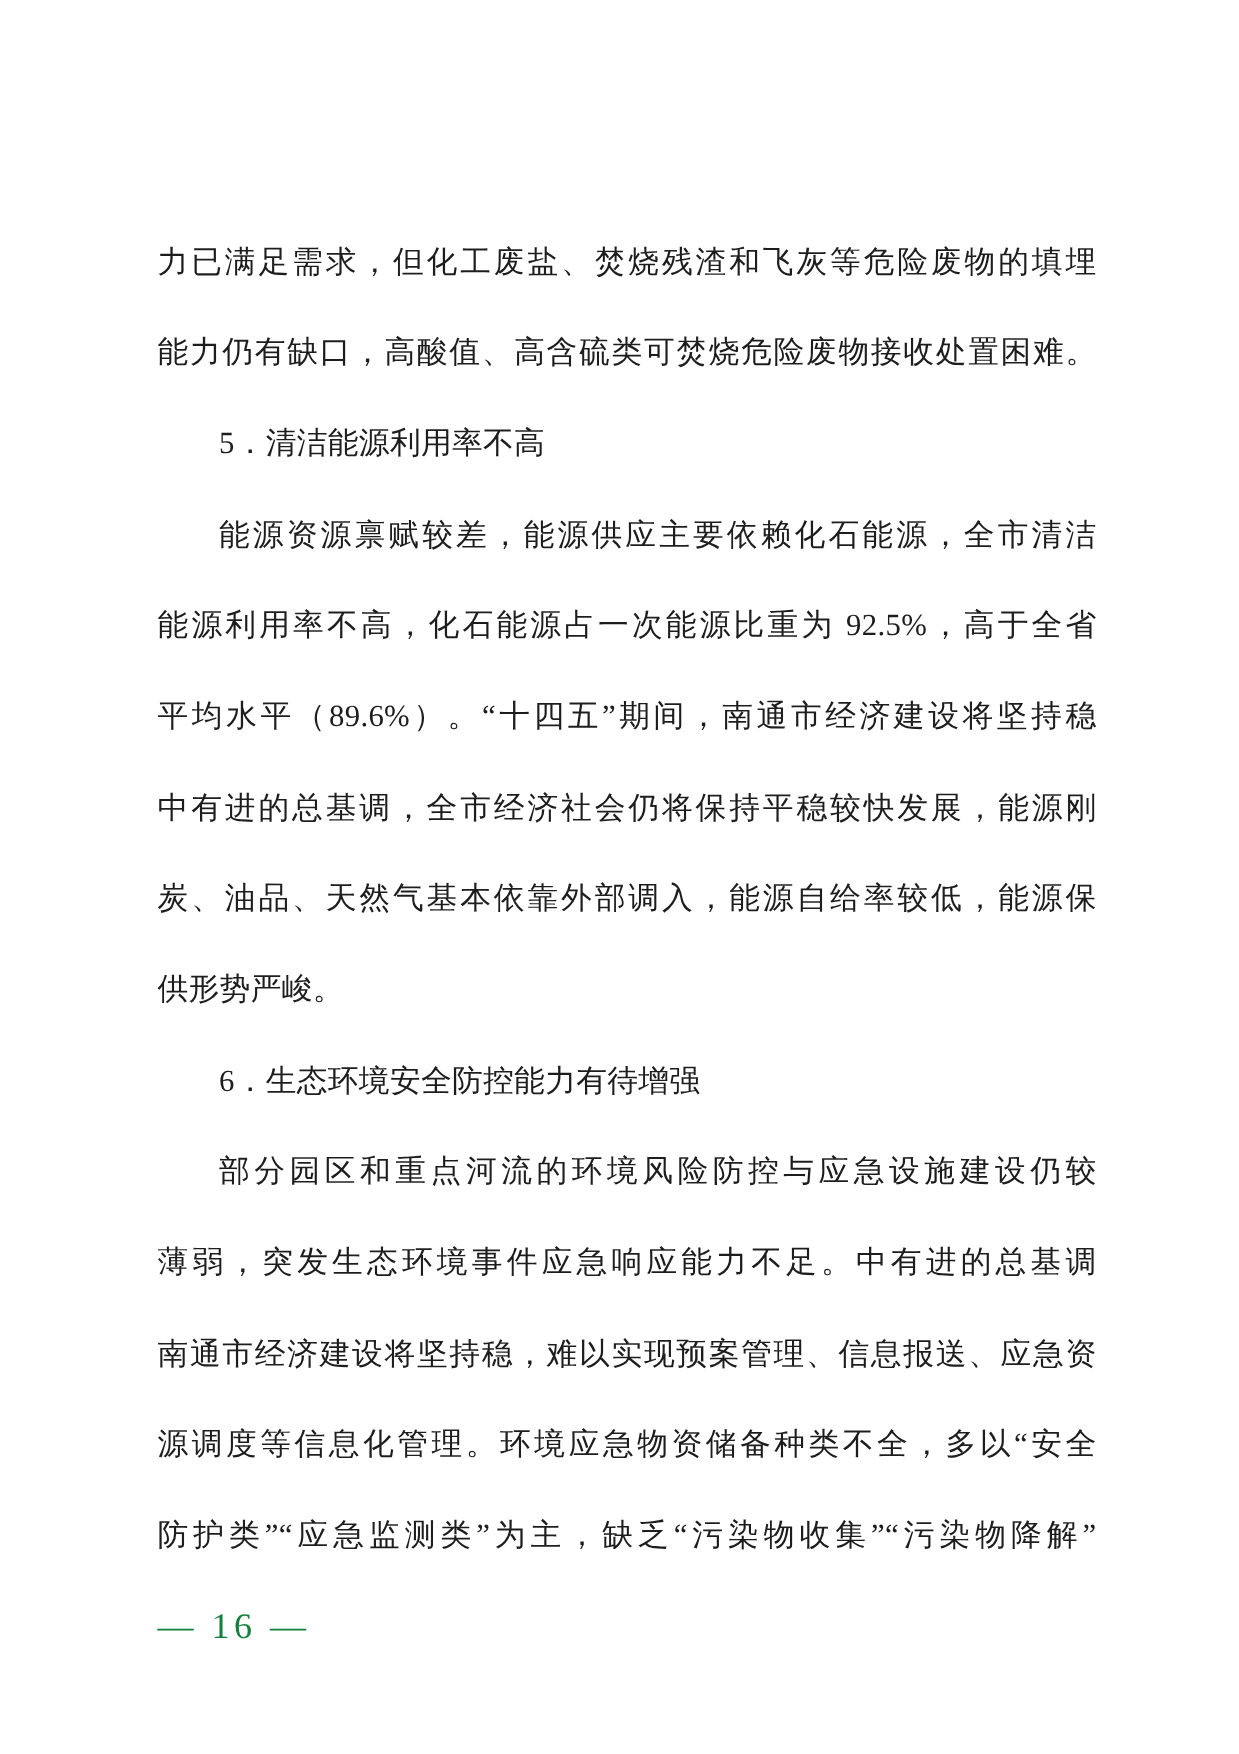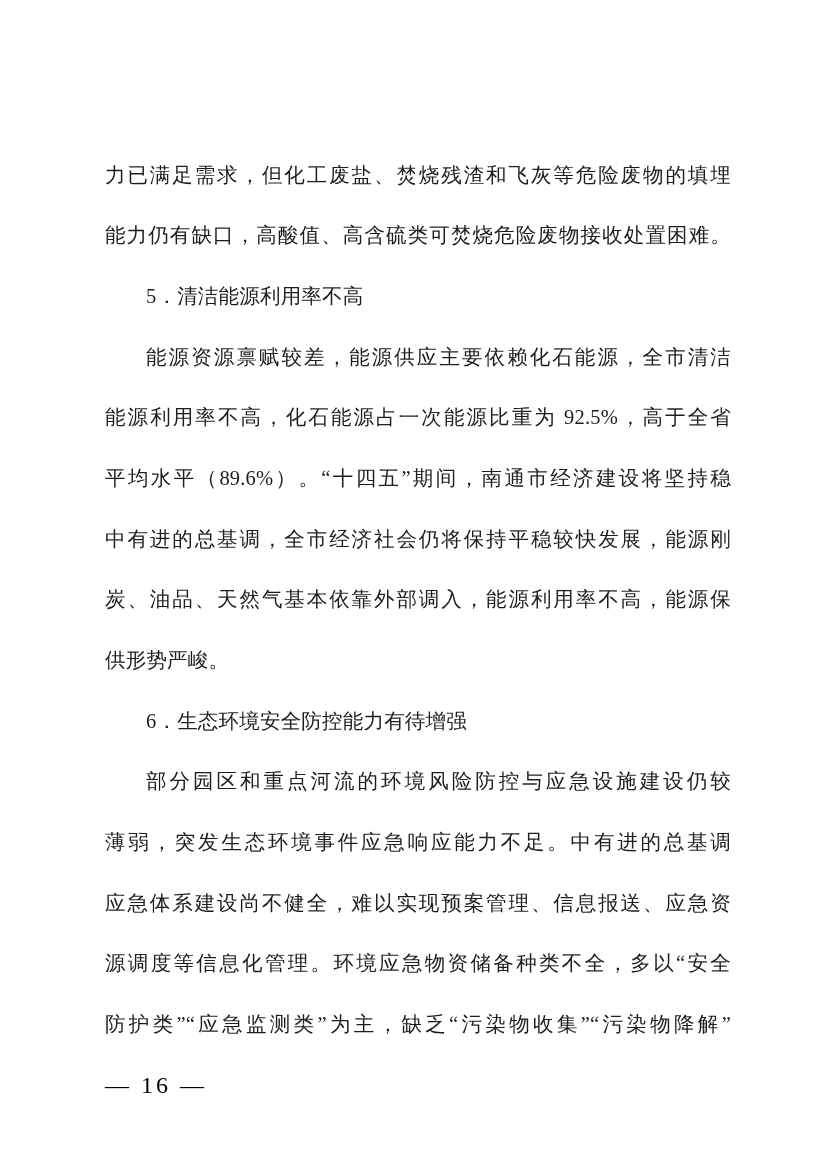--- a/index.html
+++ b/index.html
@@ -48,49 +48,49 @@
     font-family: Liberation Serif, serif;
   }
   .footer {
     position: absolute;
     left: 105px;
     top: 1068px;
     height: 34px;
     line-height: 34px;
     font-size: 24px;
     letter-spacing: 3px;
-    color: #000000;
+    color: #15803d;
   }
 </style>
 </head>
 <body>
 
 <div class="page">
   <div class="content">
 
     <div>
       <p class="l">力已满足需求，但化工废盐、焚烧残渣和飞灰等危险废物的填埋</p>
       <p class="l">能力仍有缺口，高酸值、高含硫类可焚烧危险废物接收处置困难。</p>
     </div>
 
     <div>
       <p class="l end ind hd">5．清洁能源利用率不高</p>
       <p class="l ind">能源资源禀赋较差，能源供应主要依赖化石能源，全市清洁</p>
       <p class="l">能源利用率不高，化石能源占一次能源比重为 92.5%，高于全省</p>
       <p class="l">平均水平（89.6%）。“十四五”期间，南通市经济建设将坚持稳</p>
       <p class="l">中有进的总基调，全市经济社会仍将保持平稳较快发展，能源刚</p>
-      <p class="l">炭、油品、天然气基本依靠外部调入，能源利用率不高，能源保</p>
+      <p class="l">炭、油品、天然气基本依靠外部调入，能源自给率较低，能源保</p>
       <p class="l end">供形势严峻。</p>
     </div>
 
     <div>
       <p class="l end ind hd">6．生态环境安全防控能力有待增强</p>
       <p class="l ind">部分园区和重点河流的环境风险防控与应急设施建设仍较</p>
       <p class="l">薄弱，突发生态环境事件应急响应能力不足。中有进的总基调</p>
-      <p class="l">应急体系建设尚不健全，难以实现预案管理、信息报送、应急资</p>
+      <p class="l">南通市经济建设将坚持稳，难以实现预案管理、信息报送、应急资</p>
       <p class="l">源调度等信息化管理。环境应急物资储备种类不全，多以“安全</p>
       <p class="l">防护类”“应急监测类”为主，缺乏“污染物收集”“污染物降解”</p>
 
     </div>
 
   </div>
 
   <div class="footer">
     <span>— 16 —</span>
   </div>

